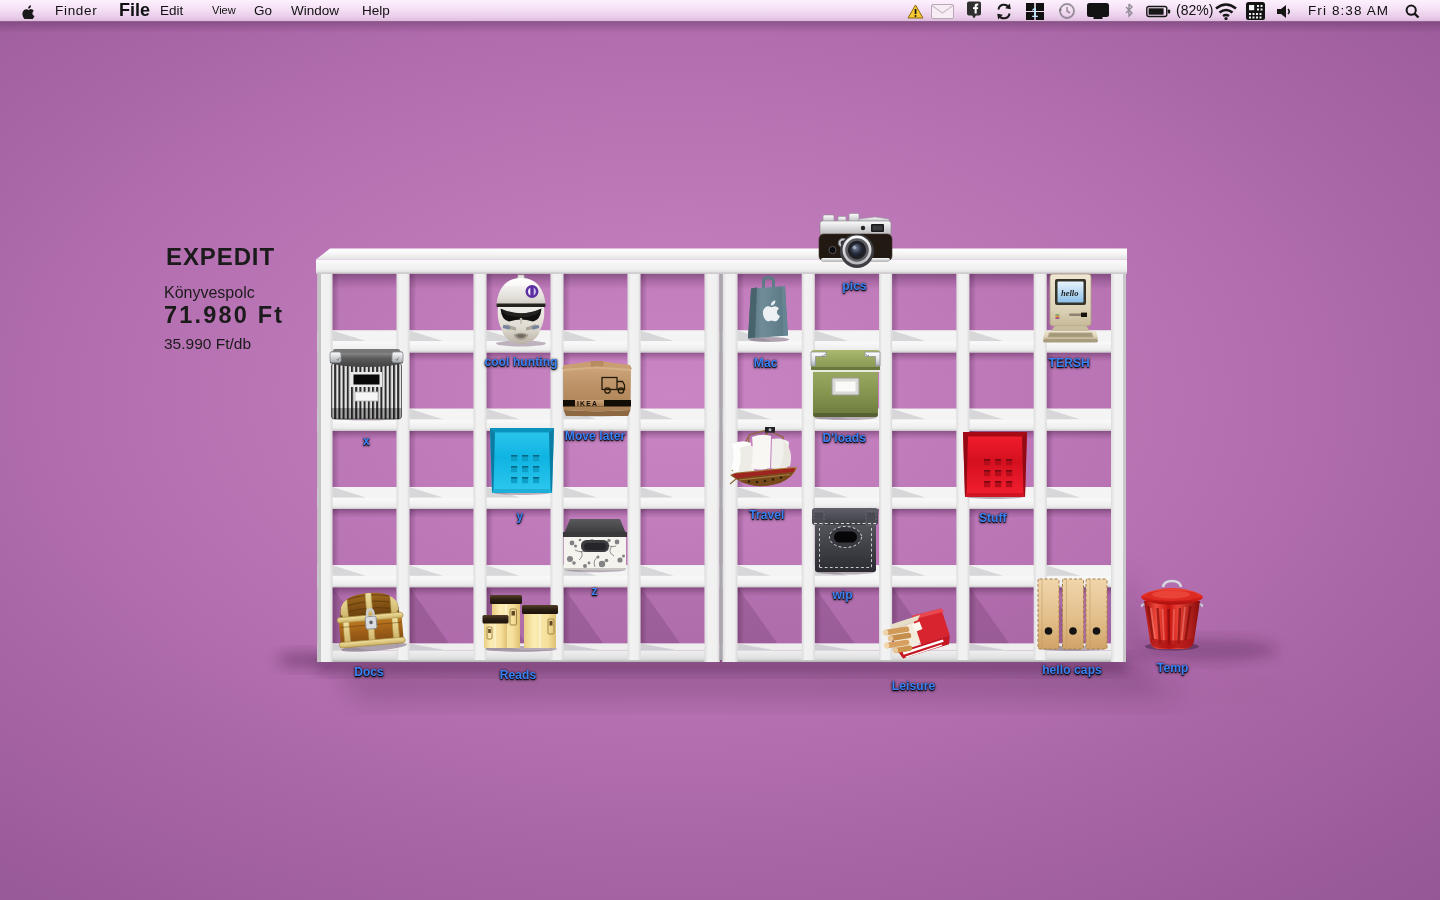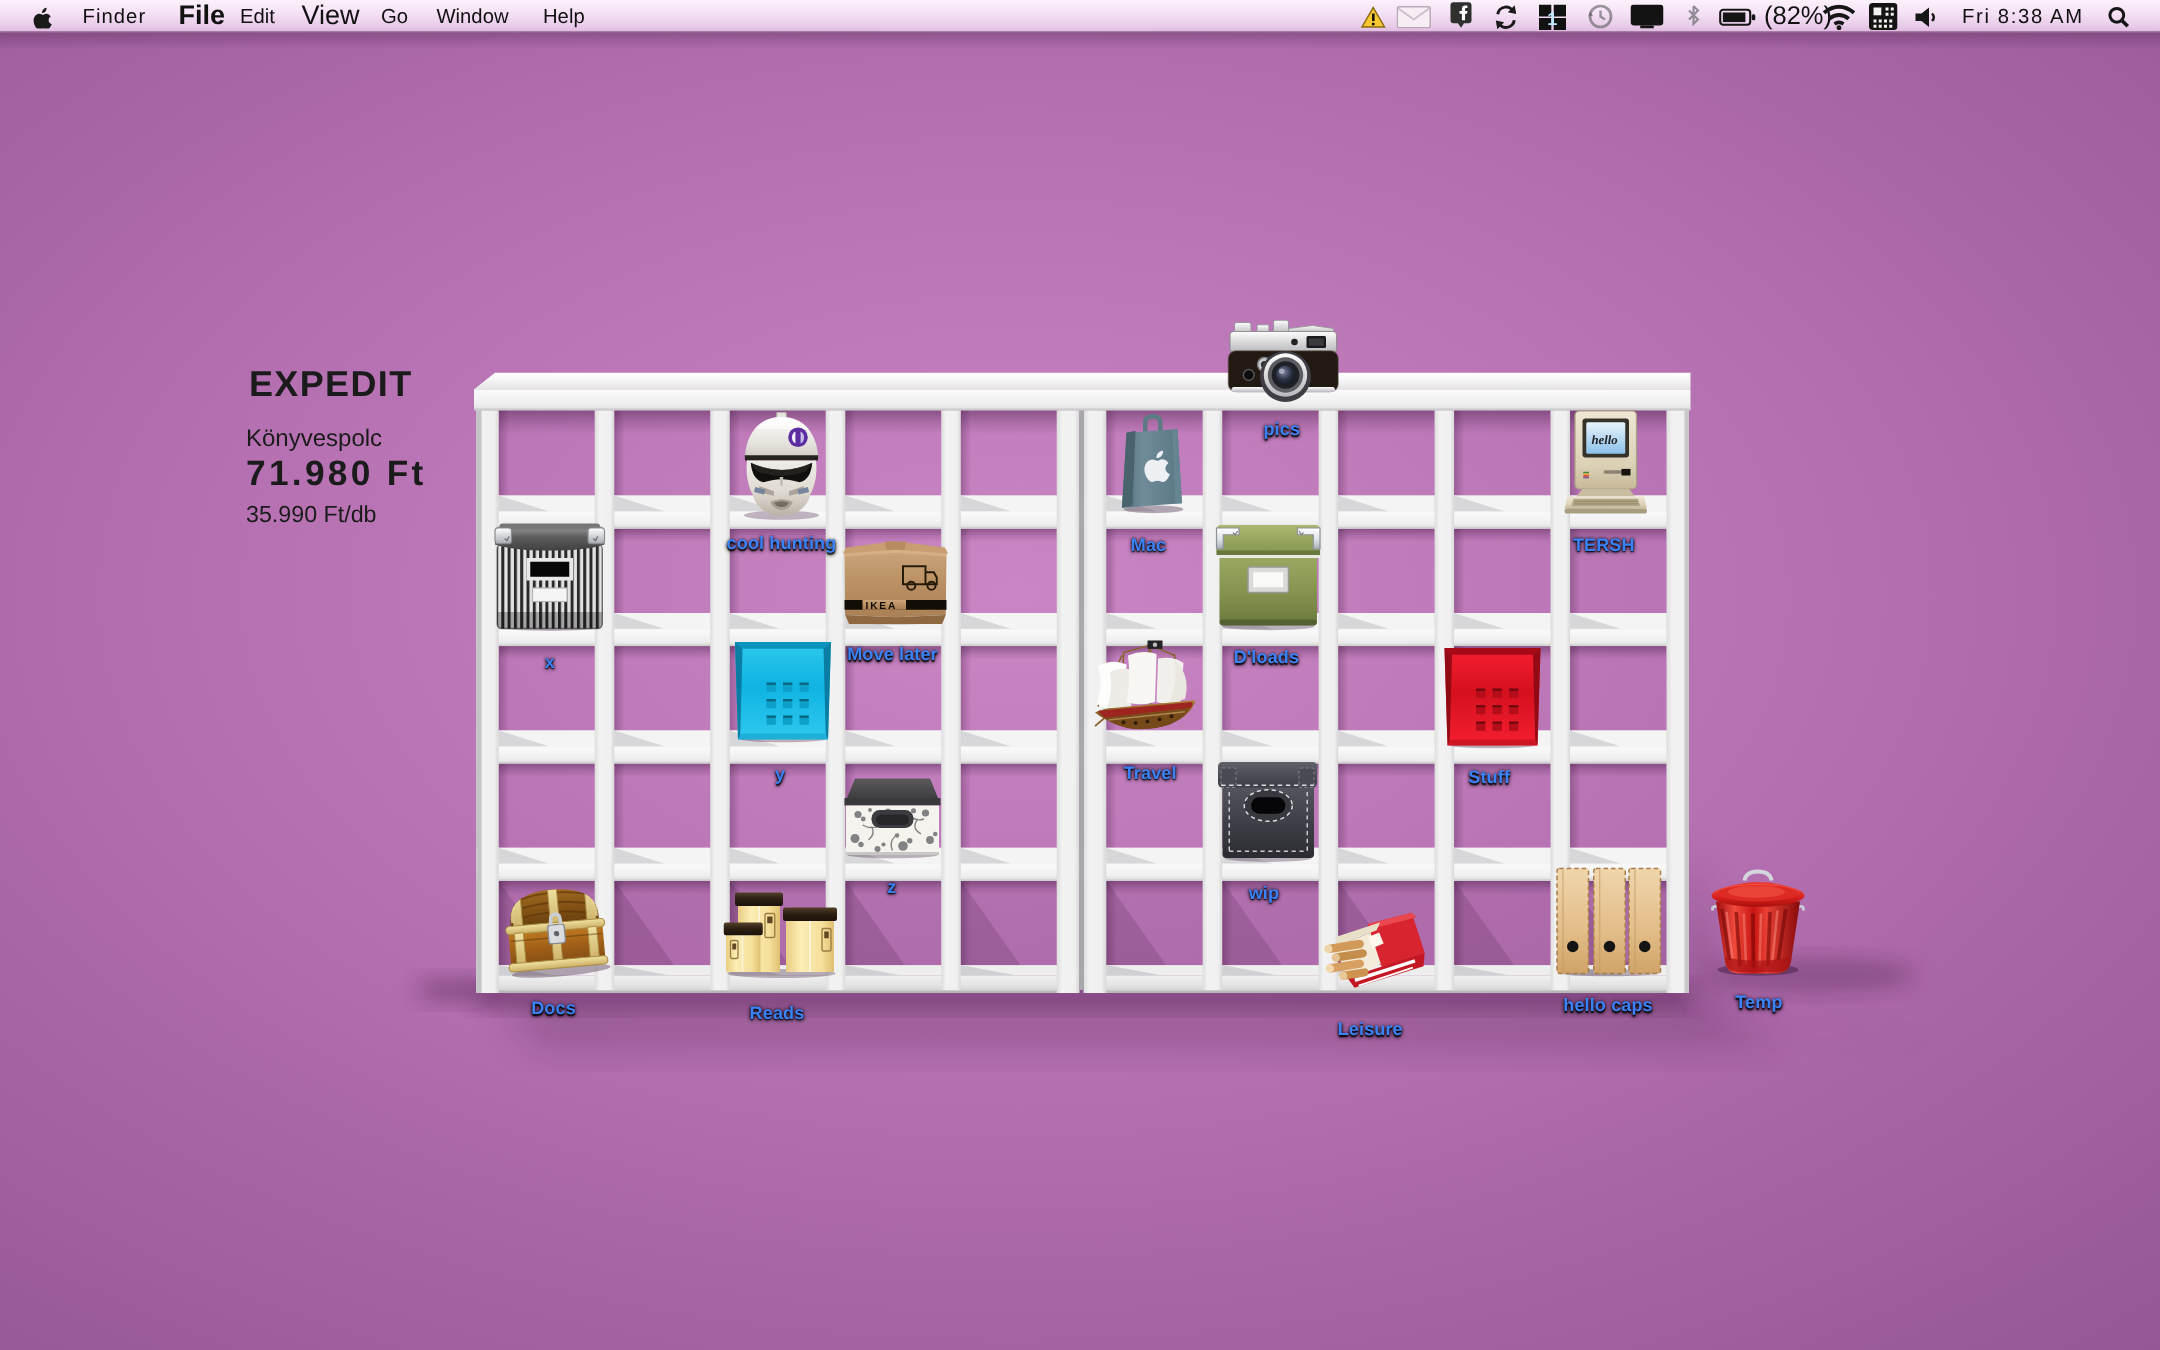--- a/index.html
+++ b/index.html
@@ -896,21 +896,21 @@
 <div class="lbl" style="left:913.5px;top:679px">Leisure</div>
 <div class="lbl" style="left:1072px;top:662.5px">hello caps</div>
 <div class="lbl" style="left:1172.6px;top:661px">Temp</div>
 <div id="menubar">
     <svg class="mi" style="left:21px;top:4px" width="14" height="15" viewBox="0 0 14 15">
       <path d="M7.8 2.4 C8.6 1.3 10 1.2 10 1.2 s.2 1.4-.7 2.5 C8.3 4.8 7.1 4.6 7.1 4.6 S6.8 3.5 7.8 2.4 ZM9.7 5.1 c1.4 0 2.5.8 3.1 1.9 -1.6 1-1.9 3.2-.4 4.5 .4.3.7.5 1.1.6 -.6 1.5-1.8 3.7-3.3 3.7 -1 0-1.5-.6-2.6-.6 -1.1 0-1.7.6-2.6.6 -1.6 0-3.6-3.3-3.6-6 0-3 2.1-4.6 3.8-4.6 1 0 1.9.7 2.5.7 .6 0 1.3-.8 2-.8 Z" fill="#1a1a1a"></path>
     </svg>
     <span class="mi" style="left:55px;font-weight:normal;font-size:13.5px"><span style="letter-spacing:.7px">Finder</span></span>
     <span class="mi" style="left:119px;font-weight:bold;font-size:18px">File</span>
     <span class="mi" style="left:160px;font-weight:normal;font-size:13.5px">Edit</span>
-    <span class="mi" style="left:201px;font-weight:normal;font-size:18px">View</span>
+    <span class="mi" style="left:212px;font-weight:normal;font-size:11px">View</span>
     <span class="mi" style="left:254px;font-weight:normal;font-size:13.5px">Go</span>
     <span class="mi" style="left:291px;font-weight:normal;font-size:13.5px">Window</span>
     <span class="mi" style="left:362px;font-weight:normal;font-size:13.5px">Help</span>
     <svg class="mi" style="left:907px;top:3.5px" width="17" height="15" viewBox="0 0 17 15">
       <path d="M8.5 1 L16 14 L1 14 Z" fill="#f8c832" stroke="#8a6a10" stroke-width="1"></path>
       <rect x="7.7" y="5" width="1.7" height="5" fill="#111"></rect>
       <circle cx="8.5" cy="12" r="1" fill="#111"></circle>
     </svg>
     <svg class="mi" style="left:931px;top:3.5px" width="23" height="15" viewBox="0 0 23 15">
       <rect x=".5" y=".5" width="22" height="14" rx="1.5" fill="#f6eef4" stroke="#b9a8b6"></rect>
@@ -944,21 +944,21 @@
       <path d="M6.5 14 L6.5 16 L15.5 16 L15.5 14 Z" fill="#131313"></path>
     </svg>
     <svg class="mi" style="left:1124px;top:3px" width="10" height="16" viewBox="0 0 10 16">
       <path d="M5 1 L8 4 L2 10 M2 4 L8 10 L5 13 L5 1" fill="none" stroke="#76767c" stroke-width="1.4" opacity=".8"></path>
     </svg>
     <svg class="mi" style="left:1146px;top:4.5px" width="25" height="13" viewBox="0 0 25 13">
       <rect x=".8" y="1.5" width="20" height="10" rx="2" fill="none" stroke="#161616" stroke-width="1.4"></rect>
       <rect x="2.6" y="3.3" width="15" height="6.4" fill="#161616"></rect>
       <rect x="21.8" y="4.5" width="2.4" height="4" rx="1" fill="#161616"></rect>
     </svg>
-    <span class="mi" style="left:1176px;font-weight:normal;font-size:17px">(82%)</span>
+    <span class="mi" style="left:1176px;font-weight:normal;font-size:14px">(82%)</span>
     <svg class="mi" style="left:1214px;top:2.5px" width="24" height="17" viewBox="0 0 24 17">
       <g fill="none" stroke="#161616">
         <path d="M2 5.5 Q12 -2.5 22 5.5" stroke-width="2.6"></path>
         <path d="M5.5 9.5 Q12 4.5 18.5 9.5" stroke-width="2.6"></path>
         <path d="M9 13 Q12 10.8 15 13" stroke-width="2.4"></path>
       </g>
       <circle cx="12" cy="15.5" r="1.6" fill="#161616"></circle>
     </svg>
     <svg class="mi" style="left:1246px;top:2px" width="19" height="18" viewBox="0 0 19 18">
       <rect x="0" y="0" width="19" height="18" rx="2.5" fill="#131313"></rect>

